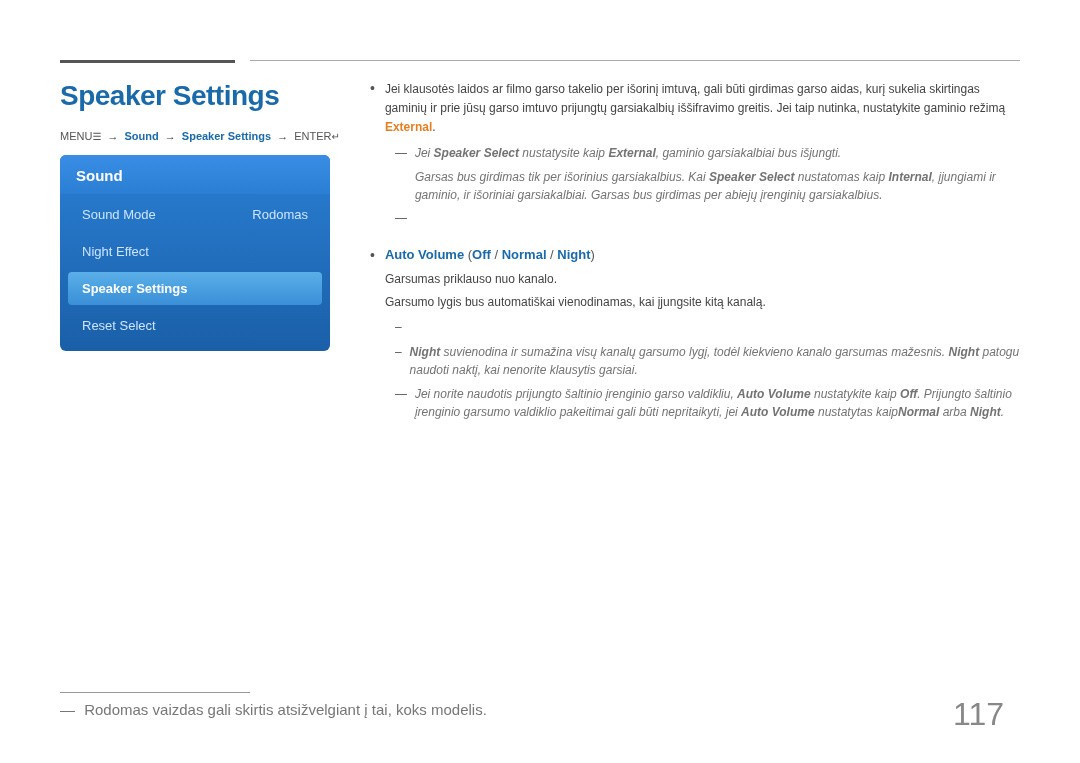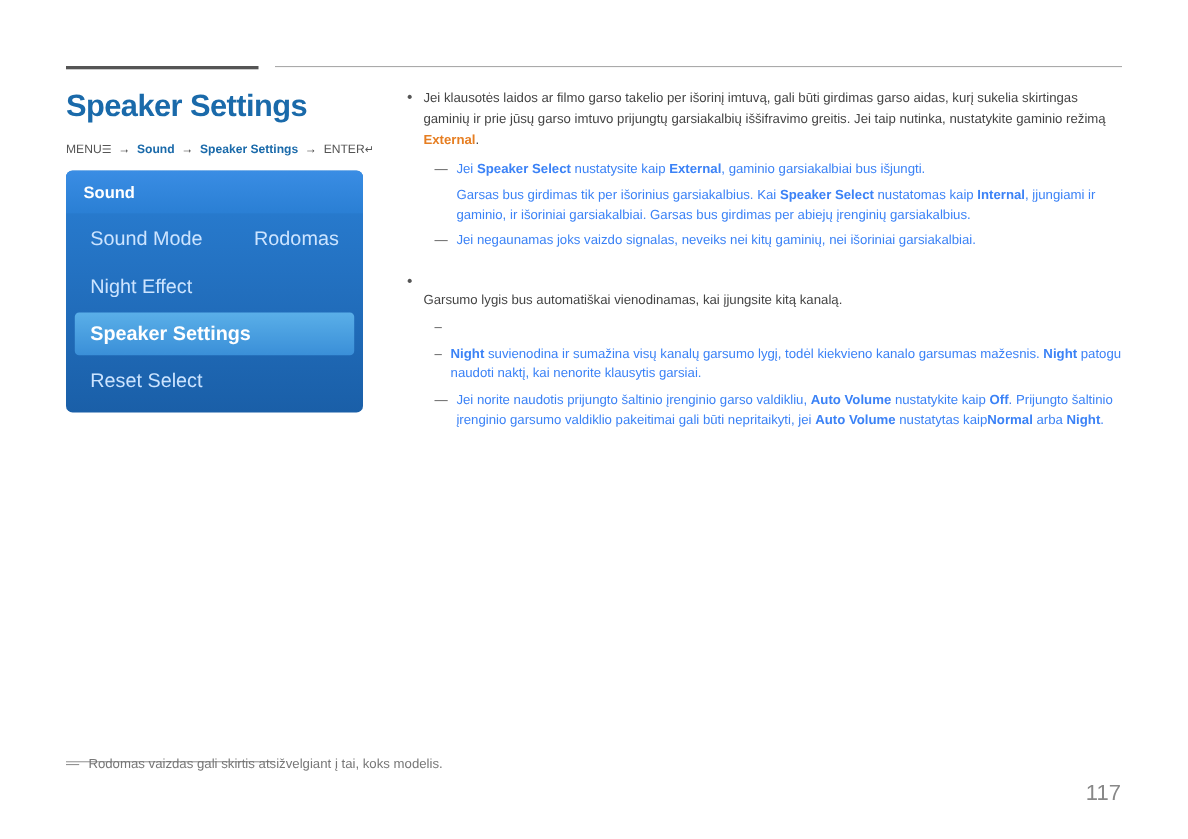--- a/index.html
+++ b/index.html
@@ -58,21 +58,21 @@
       font-weight: bold;
       padding: 12px 16px 10px 16px;
       background: linear-gradient(180deg, #3a8de4 0%, #2a7fd4 100%);
     }
 
     .menu-item {
       margin: 4px 8px;
       padding: 9px 14px;
       border-radius: 4px;
       color: #fff;
-      font-size: 18px;
+      font-size: 13px;
       cursor: pointer;
     }
 
     .menu-item.normal {
       background: transparent;
       color: #cce4ff;
     }
 
     .menu-item.normal .item-label {
       color: #cce4ff;
@@ -129,22 +129,23 @@
       padding-left: 10px;
     }
 
     .sub-item .dash {
       color: #555;
       margin-right: 8px;
       flex-shrink: 0;
     }
 
     .sub-item .text {
-      color: #3b82f6;
+      color: #737373;
       line-height: 1.5;
+      font-style: italic;
     }
 
     .bold-text {
       font-weight: bold;
     }
 
     .orange-text {
       color: #e67e22;
       font-weight: bold;
     }
@@ -171,36 +172,36 @@
       position: absolute;
       bottom: 70px;
       left: 60px;
       width: 190px;
       height: 1px;
       background: #999;
     }
 
     .footer-note {
       position: absolute;
-      bottom: 62px;
-      left: 60px;
-      font-size: 12px;
+      bottom: 45px;
+      left: 60px;
+      font-size: 15px;
       color: #777;
       text-align: center;
     }
 
     .footer-note .dash {
       margin-right: 5px;
     }
 
     .page-number {
       position: absolute;
       bottom: 30px;
-      right: 61px;
-      font-size: 20px;
+      right: 76px;
+      font-size: 32px;
       color: #888;
       font-weight: 300;
     }
 
     .top-rule-right {
       position: absolute;
       top: 60px;
       left: 250px;
       right: 60px;
       height: 1px;
@@ -266,31 +267,35 @@
         <div class="sub-item" style="margin-top:6px;">
           <span class="dash">—</span>
           <span class="text">Jei <span class="bold-text">Speaker Select</span> nustatysite kaip <span class="bold-text">External</span>, gaminio garsiakalbiai bus išjungti.</span>
         </div>
         <div class="sub-item">
           <span class="dash" style="opacity:0;">—</span>
           <span class="text">Garsas bus girdimas tik per išorinius garsiakalbius. Kai <span class="bold-text">Speaker Select</span> nustatomas kaip <span class="bold-text">Internal</span>, įjungiami ir gaminio, ir išoriniai garsiakalbiai. Garsas bus girdimas per abiejų įrenginių garsiakalbius.</span>
         </div>
         <div class="sub-item">
           <span class="dash">—</span>
-          <span class="text">Jei negaunamas joks vaizdo signalas, neveiks nei kitų gaminių, nei išoriniai garsiakalbiai.</span>
         </div>
       </div>
     </div>
   </div>
 
   <div class="bullet-item" style="margin-top:10px;">
     <span class="bullet">•</span>
     <div class="bullet-content">
+      <div class="section-title">
+        <span class="label">Auto Volume</span>
+        <span style="color:#555;"> (</span><span class="option">Off</span><span style="color:#555;"> / </span><span class="option">Normal</span><span style="color:#555;"> / </span><span class="option">Night</span><span style="color:#555;">)</span>
+      </div>
       <div class="section-body">
-        <p style="margin-top:16px;">Garsumo lygis bus automatiškai vienodinamas, kai įjungsite kitą kanalą.</p>
+        <p>Garsumas priklauso nuo kanalo.</p>
+        <p style="margin-top:4px;">Garsumo lygis bus automatiškai vienodinamas, kai įjungsite kitą kanalą.</p>
 
         <div class="sub-item" style="margin-top:6px;">
           <span class="dash">–</span>
         </div>
         <div class="sub-item">
           <span class="dash">–</span>
           <span class="text"><span class="bold-text">Night</span> suvienodina ir sumažina visų kanalų garsumo lygį, todėl kiekvieno kanalo garsumas mažesnis. <span class="bold-text">Night</span> patogu naudoti naktį, kai nenorite klausytis garsiai.</span>
         </div>
 
         <div class="sub-item" style="margin-top:6px;">

